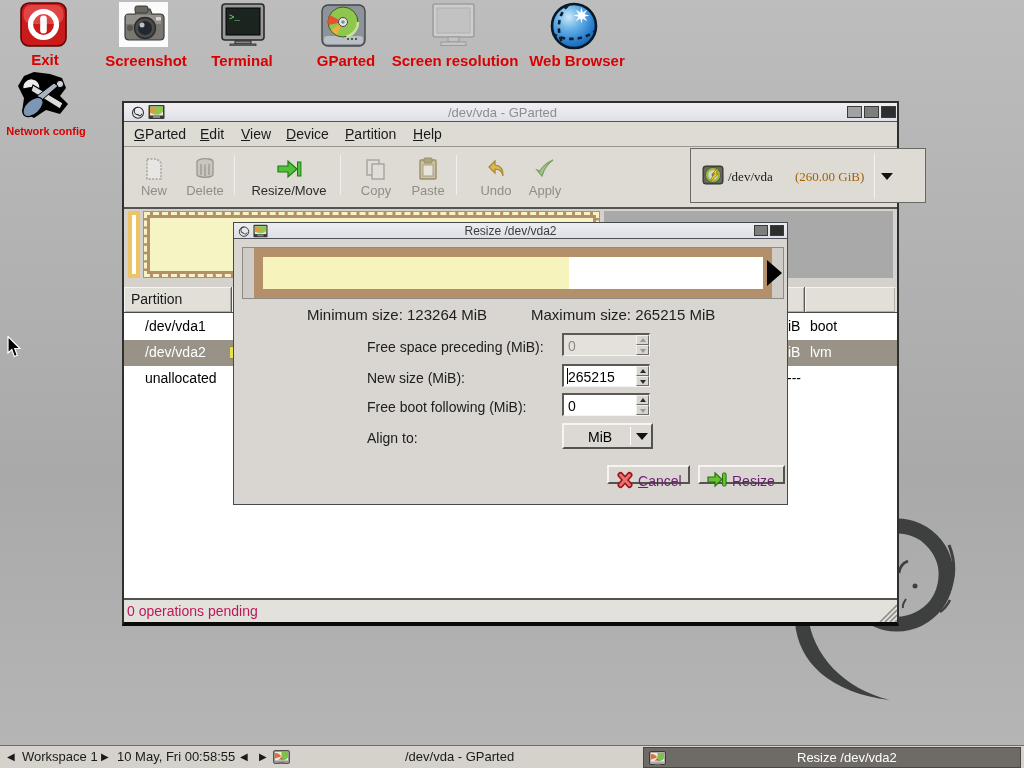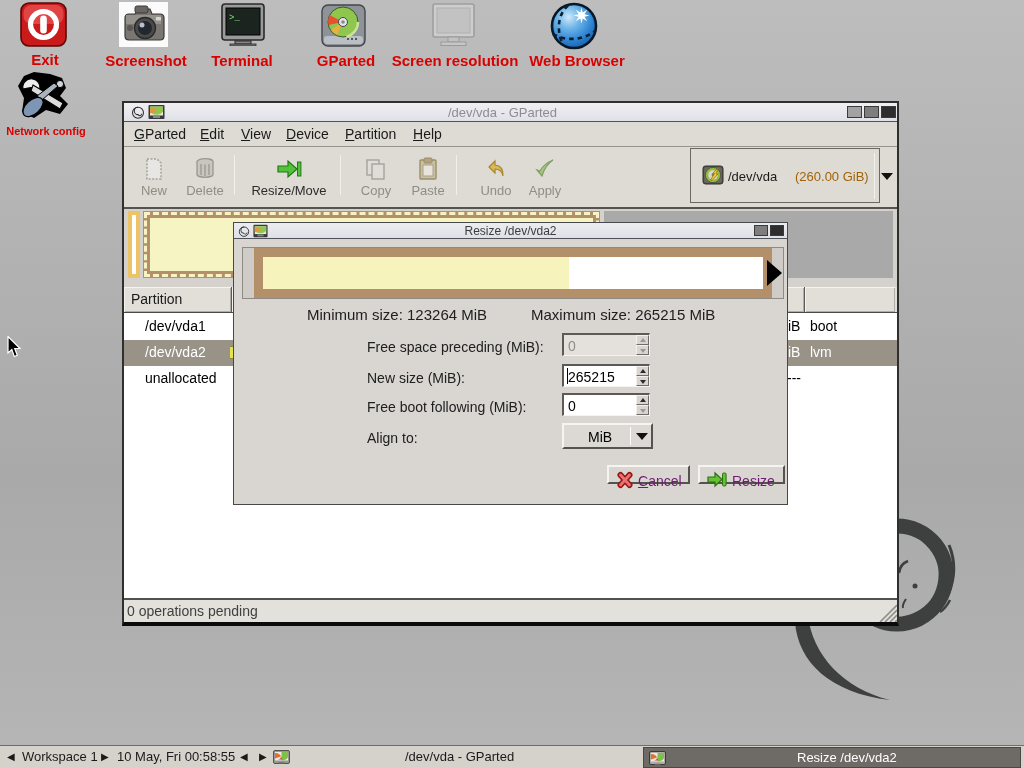--- a/index.html
+++ b/index.html
@@ -22,21 +22,21 @@
 .titem .lbl.on { color:#2c2c2c; }
 .tsep { position:absolute; top:8px; width:1px; height:40px; background:#a09d97; border-right:1px solid #f0efec; }
 
 #parea { position:absolute; left:0; top:106px; width:773px; height:78px; background:#d5d2cd; }
 .pbar { position:absolute; top:2px; height:67px; background:#b3906a; }
 
 #thead { position:absolute; left:0; top:184px; width:773px; height:26px; background:#e2dfd9; border-bottom:1px solid #4a4a4a; font-size:14px; color:#1a1a1a; }
 .hcell { position:absolute; top:0; height:25px; border-right:1px solid #5a5a5a; box-shadow:inset 1px 1px 0 #f4f3f0, inset -1px -1px 0 #b0ada7; }
 .trow { position:absolute; left:0; width:773px; height:26px; font-size:14px; color:#000; background:#fff; }
 .trow.sel { background:#989287; color:#fff; }
-#gstatus { position:absolute; left:0; bottom:0; width:773px; height:24px; background:#e3e1db; border-top:2px solid #53514d; font-size:14px; color:#404040; }
+#gstatus { position:absolute; left:0; bottom:0; width:773px; height:24px; background:#e3e1db; border-top:2px solid #53514d; font-size:14px; color:#be185d; }
 
 #dlg { position:absolute; left:233px; top:222px; width:555px; height:283px; background:#d9d6d1; border:1px solid #46484c; }
 #dtitle { position:absolute; left:0; top:0; width:553px; height:16px; background:linear-gradient(180deg,#ecedf1,#dfe0e6); border-bottom:1px solid #50525a; }
 #dtitle .ttxt { position:absolute; left:0; right:0; top:1px; text-align:center; font-size:12px; color:#3c3c40; }
 .dlabel { position:absolute; left:133px; font-size:14px; color:#202020; }
 .spin { position:absolute; left:328px; width:88px; height:23px; border-top:2px solid #5c5a56; border-left:2px solid #5c5a56; border-right:1px solid #f5f4f1; border-bottom:1px solid #f5f4f1; background:#fff; }
 .spin .val { position:absolute; left:4px; top:3px; font-size:14px; color:#000; }
 .spinbtns { position:absolute; right:0; top:0; width:13px; height:20px; }
 .sbtn { position:absolute; left:0; width:13px; height:10px; background:#d9d6d1; border:1px solid; border-color:#f2f1ee #6e6c68 #6e6c68 #f2f1ee; }
 .arrow-up { width:0;height:0;border-left:3px solid transparent;border-right:3px solid transparent;border-bottom:4px solid #2a2a2a; position:absolute; left:3px; top:2px;}
@@ -224,21 +224,21 @@
           <path d="M11,4 L5,10 L11,16 L11,12 C15,12 18,14 19,19 C19.5,12 16,8.5 11,8 Z" fill="#d9ba58" stroke="#a8862e" stroke-width="1.2"></path>
         </svg>
       <div class="lbl">Undo</div>
     </div>
     <div class="titem" style="left:399px;width:44px;">
       <svg width="24" height="24" viewBox="0 0 24 24">
           <path d="M4,13 L9,19 C11,12 14,7 20,3 C13,6 9,10 7,14 Z" fill="#a7c687" stroke="#7f9f63" stroke-width="1.2"></path>
         </svg>
       <div class="lbl">Apply</div>
     </div>
-    <div class="abs" style="left:566px;top:1px;width:190px;height:55px;background:#dedbd4;border:1px solid #6a6862;">
+    <div class="abs" style="left:566px;top:1px;width:236px;height:55px;background:#dedbd4;border:1px solid #6a6862;font-family:Liberation Serif, serif;">
       <svg class="abs" style="left:11px;top:15px;" width="22" height="22" viewBox="0 0 22 22">
         <rect x="1" y="2" width="20" height="18" rx="2.5" fill="#55554f" stroke="#2e2e2a" stroke-width="1"></rect>
         <rect x="2.2" y="3.2" width="17.6" height="15.6" rx="2" fill="#6a6a62"></rect>
         <circle cx="11" cy="11" r="7.6" fill="#96ba3a" stroke="#3e3e38" stroke-width="0.6"></circle>
         <circle cx="11" cy="11" r="4.8" fill="#d6d6cc"></circle>
         <circle cx="11" cy="11" r="1.4" fill="#7a7a72"></circle>
         <polygon points="8.5,16 12.5,9.5 10.5,9.5 16.5,3.5 14,10 16,10 10,16.5" fill="#f0c830" stroke="#8a6a10" stroke-width="0.7"></polygon>
       </svg>
       <span class="abs" style="left:37px;top:20px;font-size:13px;color:#1a1a1a;">/dev/vda</span>
       <span class="abs" style="left:104px;top:20px;font-size:13px;color:#a16207;">(260.00 GiB)</span>

